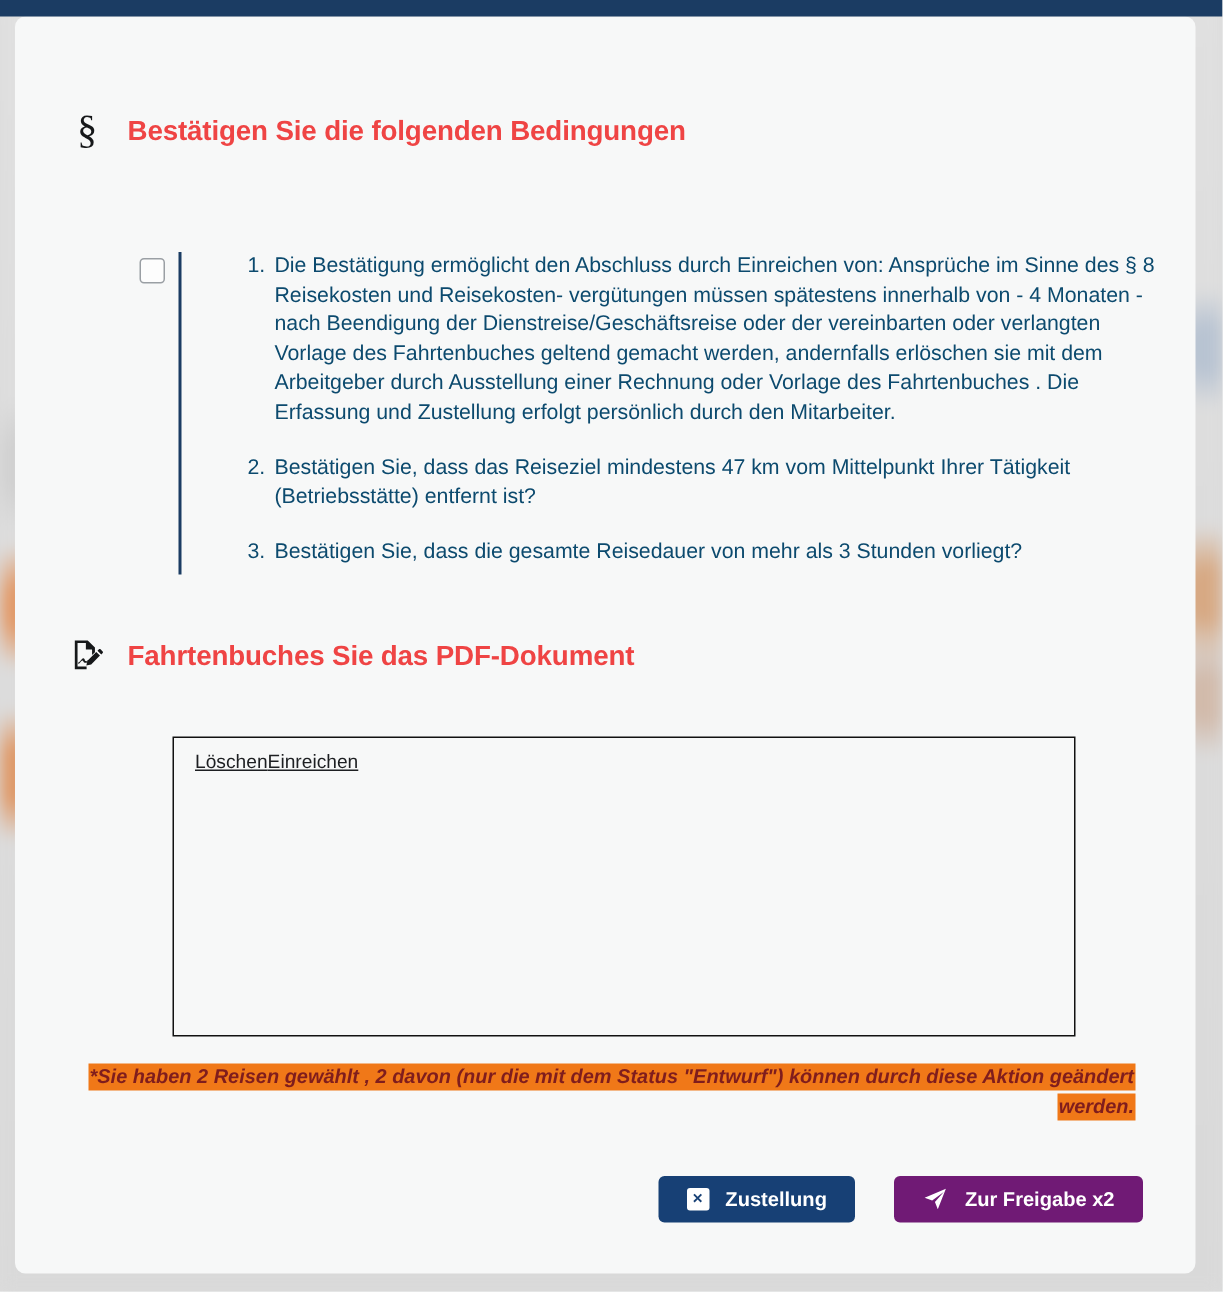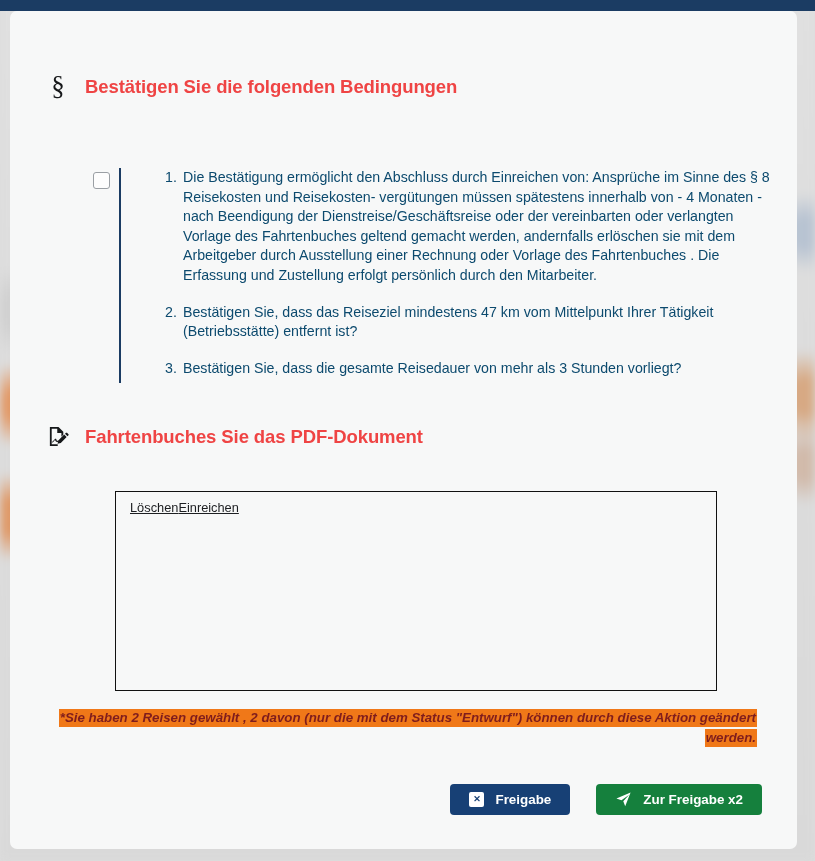--- a/index.html
+++ b/index.html
@@ -205,21 +205,21 @@
     font-family: inherit;
     font-size: 13.4px;
     font-weight: 700;
     color: #ffffff;
     cursor: pointer;
     padding: 0 19px;
     height: 31px;
     white-space: nowrap;
   }
   #cancel-button { background: #174075; }
-  #submit-button { background: #15803d; }
+  #submit-button { background: #701a75; }
 
   .cancel-mark {
     width: 15px;
     height: 15px;
     border-radius: 2px;
     background: #ffffff;
     color: #174075;
     font-size: 9px;
     font-weight: 700;
     display: inline-flex;
@@ -273,21 +273,21 @@
     <div id="signature-canvas"></div>
   </div>
 
   <div id="warning-banner">
     <span class="hl">*Sie haben 2 Reisen gewählt , 2 davon (nur die mit dem Status "Entwurf") können durch diese Aktion geändert werden.</span>
   </div>
 
   <div id="footer-actions">
     <button class="btn" id="cancel-button">
       <span class="cancel-mark">✕</span>
-      <span>Freigabe</span>
+      <span>Zustellung</span>
     </button>
     <button class="btn" id="submit-button">
       <span class="plane-icon">
         <svg width="17" height="17" viewBox="0 0 24 24" aria-hidden="true">
           <path fill="#ffffff" d="M22 2L2 10.5l7.1 2.6L20 5.2l-8.3 9.3 2.7 7z"></path>
         </svg>
       </span>
       <span>Zur Freigabe x2</span>
     </button>
   </div>

